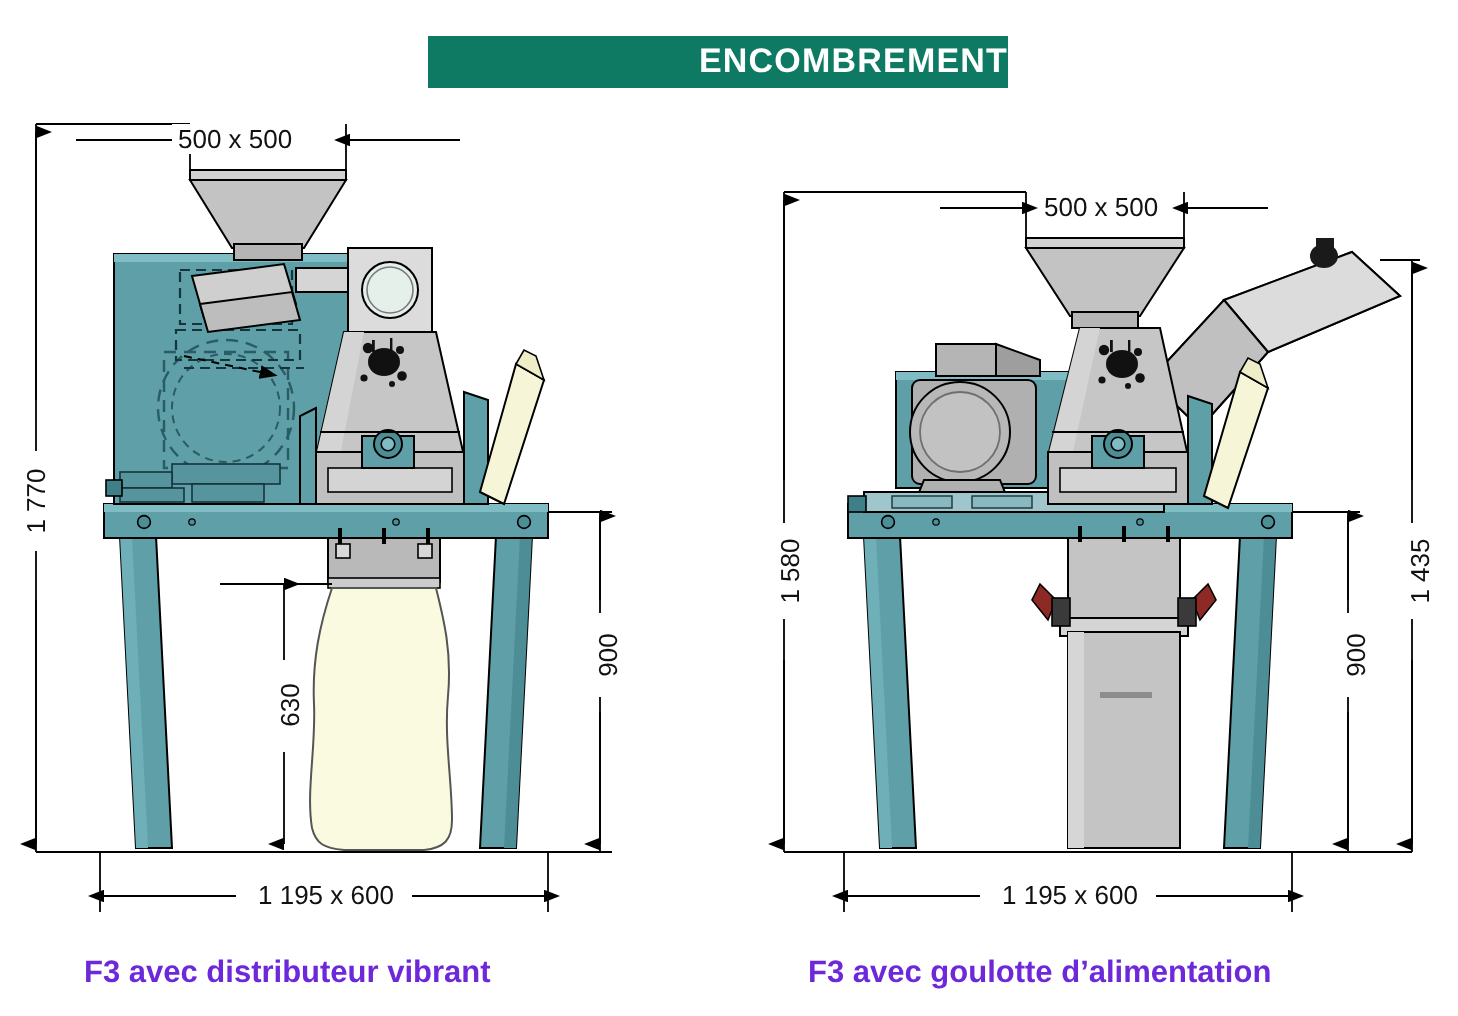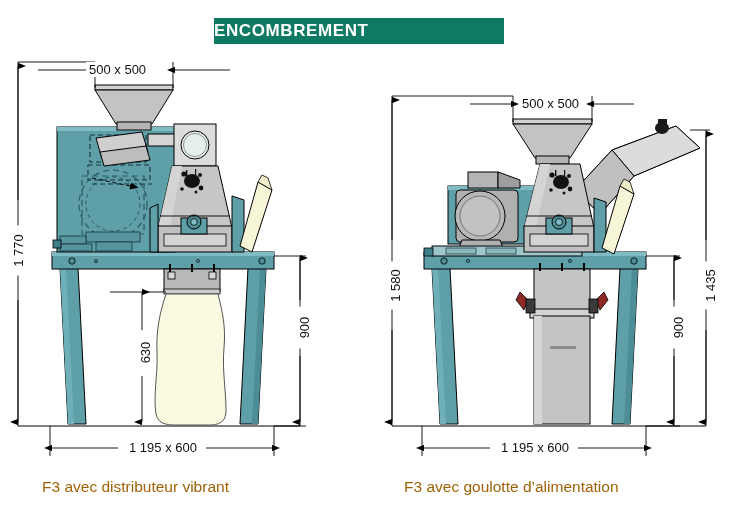--- a/index.html
+++ b/index.html
@@ -2,25 +2,25 @@
 <html><head>
 <meta charset="utf-8">
 <style>
   html,body{margin:0;padding:0;background:#ffffff;}
   body{width:729px;height:508px;position:relative;overflow:hidden;
        font-family:"Liberation Sans",sans-serif;color:#000;}
   #page{position:absolute;inset:0;}
 
   
   .banner{position:absolute;left:214px;top:18px;width:290px;height:26px;
-          background:#0e7a63;display:flex;align-items:center;justify-content:flex-start;}
+          background:#0e7a63;display:flex;align-items:center;justify-content:flex-end;}
   .banner-text{color:#ffffff;font-size:17px;font-weight:bold;letter-spacing:.6px;}
 
   
-  .caption{position:absolute;font-size:15.5px;font-weight:normal;color:#a16207;
+  .caption{position:absolute;font-size:15.5px;font-weight:bold;color:#6d28d9;
            white-space:nowrap;}
   .cap-left{left:42px;top:478px;}
   .cap-right{left:404px;top:478px;}
 
   
   .dim{position:absolute;font-size:13px;color:#111;white-space:nowrap;
        background:#fff;padding:0 3px;text-align:right;}
   .dim.vert{transform-origin:50% 50%;transform:rotate(-90deg);}
 
   svg.draw{position:absolute;left:0;top:0;width:729px;height:508px;}

